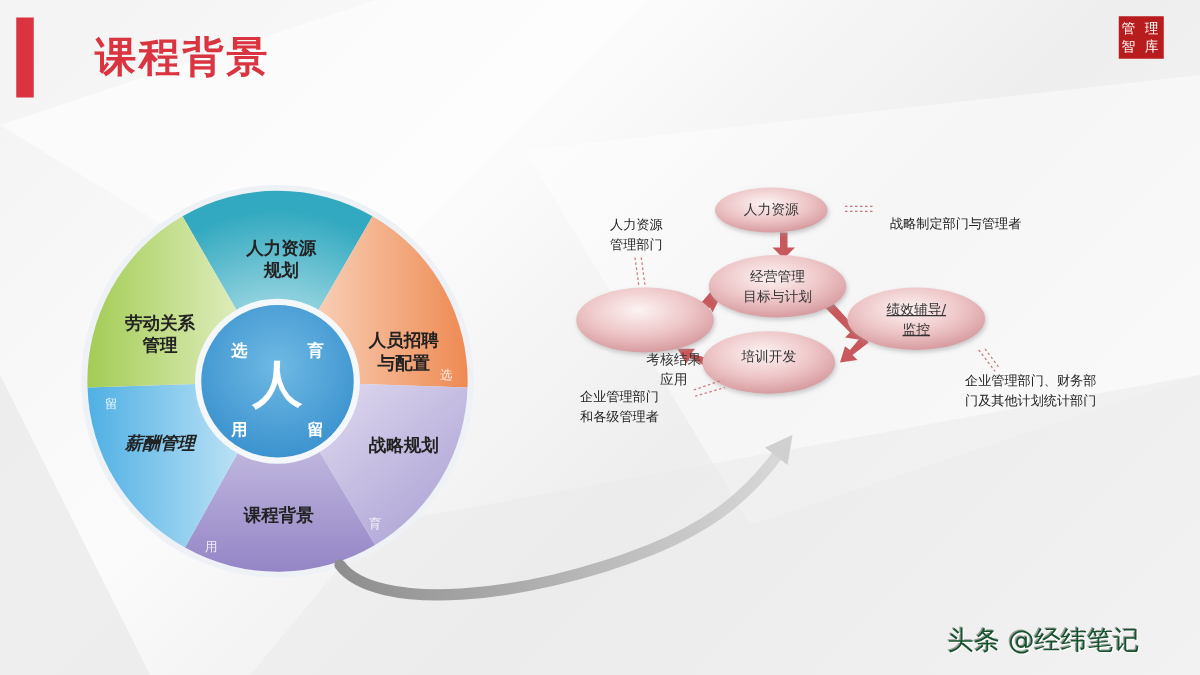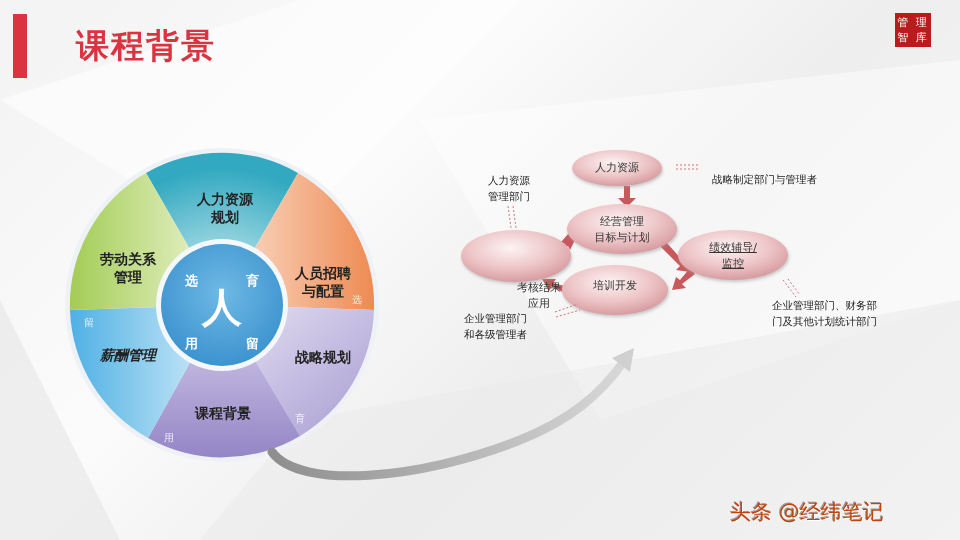--- a/index.html
+++ b/index.html
@@ -11,21 +11,21 @@
   .logo{position:absolute;left:895px;top:13px;width:36px;height:34px;background:#b91c1c;color:#fff;
     font-size:11px;line-height:15px;text-align:center;padding-top:2px;box-sizing:border-box;letter-spacing:2px;}
   .logo div{white-space:nowrap;}
   svg{position:absolute;left:0;top:0;}
   .lbl{position:absolute;font-size:14px;color:#222;text-align:center;line-height:18px;font-weight:bold;}
   .small-w{position:absolute;font-size:10px;color:rgba(255,255,255,0.85);}
   .inner-w{position:absolute;font-size:13px;color:#fff;font-weight:bold;}
   .ren{position:absolute;font-size:40px;color:#fff;font-weight:bold;}
   .node-txt{position:absolute;font-size:11px;color:#333;text-align:center;line-height:16px;}
   .note{position:absolute;font-size:10.5px;color:#222;line-height:16px;}
-  .watermark{position:absolute;left:730px;top:498px;font-size:21px;color:#c2410c;
+  .watermark{position:absolute;left:758px;top:498px;font-size:21px;color:#14532d;
     text-shadow:1px 1px 0 #fff,-1px -1px 0 #999;}
 </style>
 </head>
 <body>
 
 <svg width="960" height="540">
   <polygon points="0,100 300,0 520,0 260,260" fill="#ffffff" opacity="0.55"></polygon>
   <polygon points="420,120 960,60 960,300 600,420" fill="#ffffff" opacity="0.45"></polygon>
   <polygon points="300,420 960,300 960,540 200,540" fill="#e9e9ea" opacity="0.5"></polygon>
   <polygon points="0,300 120,540 0,540" fill="#e6e6e7" opacity="0.6"></polygon>

